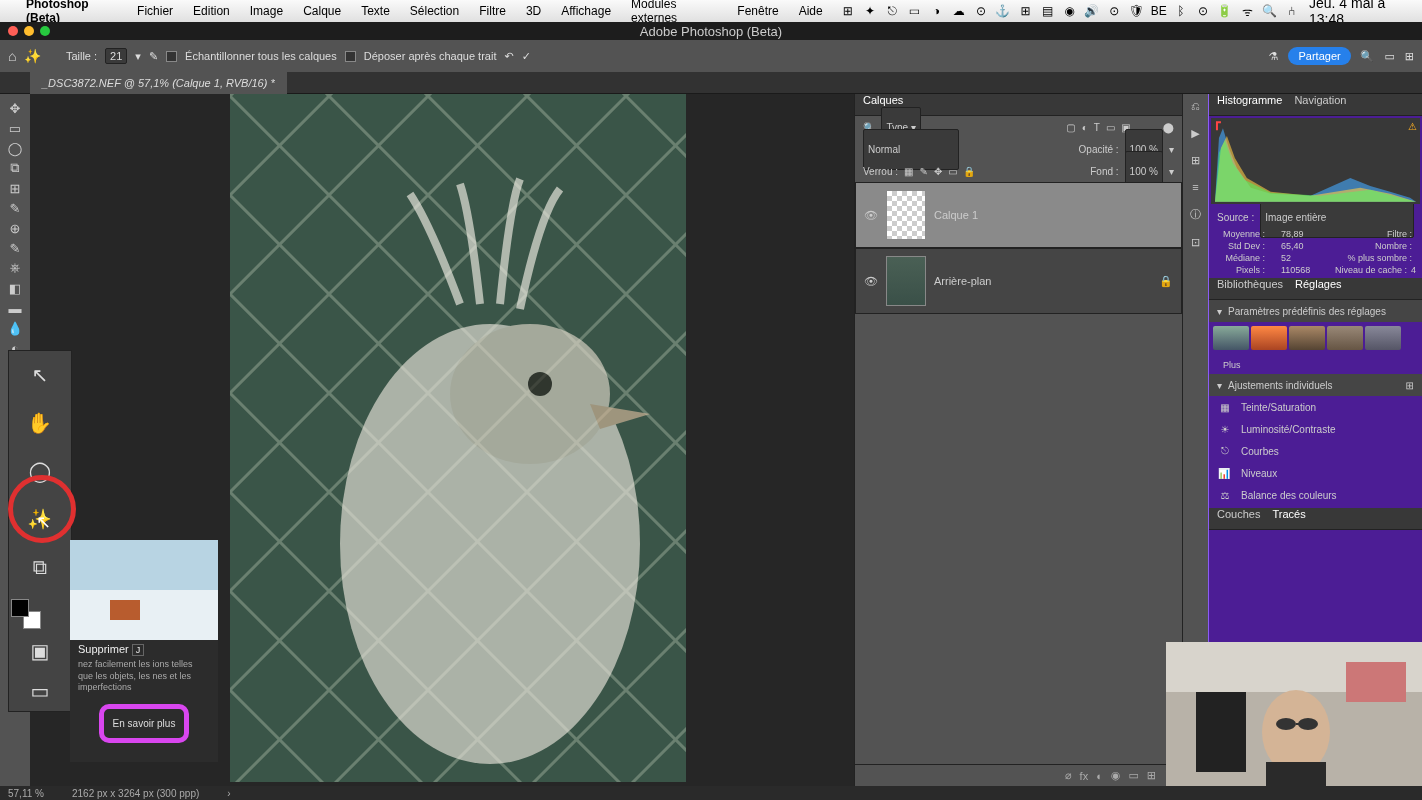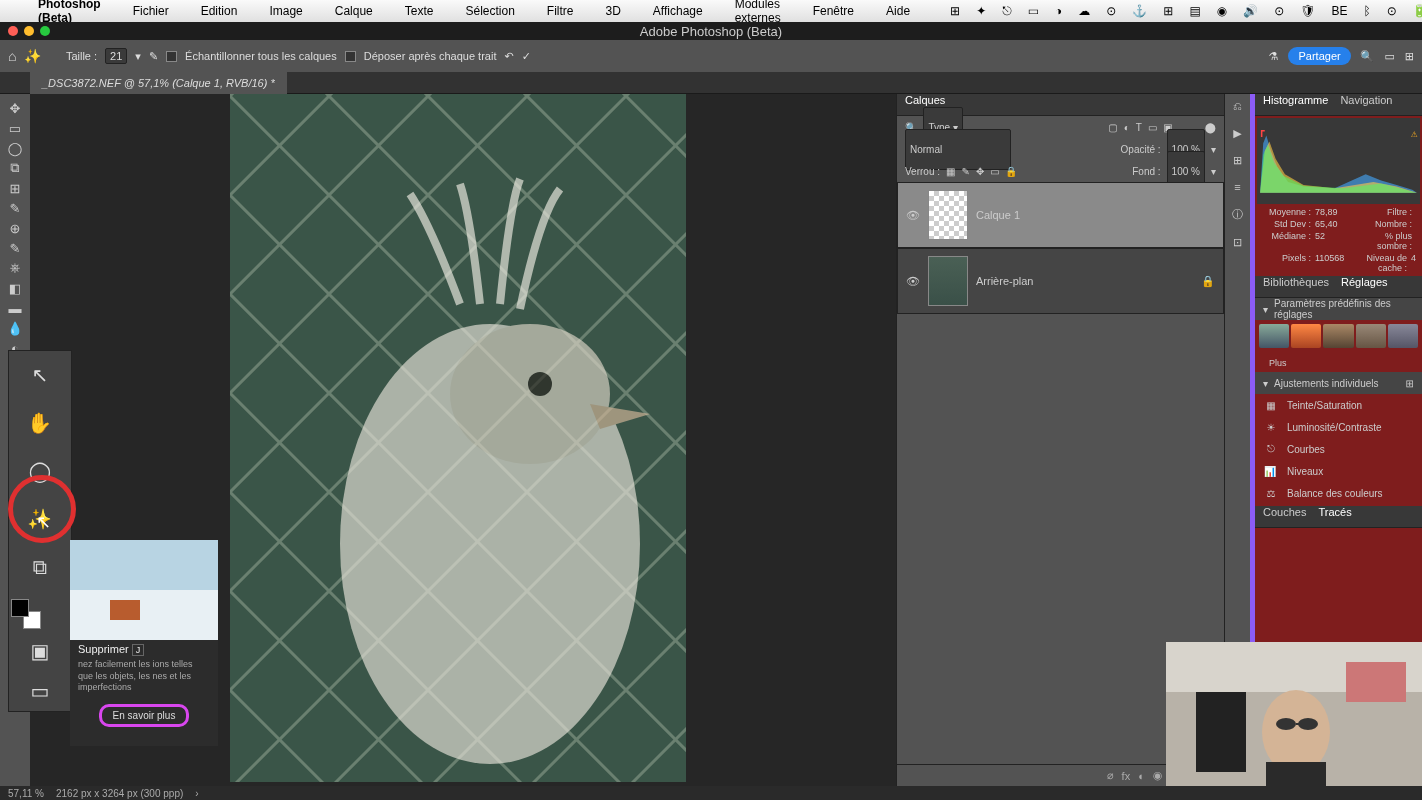--- a/index.html
+++ b/index.html
@@ -1,17 +1,17 @@
 <!DOCTYPE html>
 <html><head>
 <meta charset="utf-8">
 <style>
 *{margin:0;padding:0;box-sizing:border-box;font-family:-apple-system,BlinkMacSystemFont,"Segoe UI",sans-serif;user-select:none}
 body{width:1422px;height:800px;background:#323232;overflow:hidden;position:relative;color:#ccc;font-size:11px}
-.macmenu{height:22px;background:linear-gradient(#fafafa,#e0e0e0);display:flex;align-items:center;padding:0 8px;color:#000;font-size:12px;gap:16px}
+.macmenu{height:22px;background:linear-gradient(#fafafa,#e0e0e0);display:flex;align-items:center;padding:0 8px;color:#000;font-size:12px;gap:4px}
 .macmenu .apple{font-size:14px;margin-right:6px}
 .macmenu .app{font-weight:600}
 .macmenu .mi{padding:0 8px;cursor:default}
 .macmenu .spacer{flex:1}
 .macmenu .ric{width:20px;text-align:center;font-size:12px}
 .macmenu .clock{font-size:14px;margin-left:4px}
 .titlebar{height:18px;background:#1d1d1d;display:flex;align-items:center;padding:0 8px;position:relative}
 .tl-dots{display:flex;gap:6px}
 .tl-dot{width:10px;height:10px;border-radius:50%}
 .tl-red{background:#ff5f56}
@@ -28,47 +28,47 @@
 .tabbar{height:22px;background:#323232;display:flex;align-items:center;border-bottom:1px solid #1a1a1a}
 .doc-tab{background:#535353;height:22px;padding:0 12px;display:flex;align-items:center;color:#ddd;font-size:11px;font-style:italic}
 .main{position:absolute;top:94px;left:0;right:0;bottom:14px;display:flex}
 .toolcol{width:30px;background:#535353;display:flex;flex-direction:column;align-items:center;padding-top:4px;gap:0}
 .tbtn{width:28px;height:20px;display:flex;align-items:center;justify-content:center;color:#ccc;font-size:13px;position:relative}
 .canvas-area{flex:1;background:#262626;position:relative;overflow:hidden}
 .canvas{position:absolute;left:200px;top:0;width:456px;height:688px;background:#555}
 .canvas svg{width:100%;height:100%}
 .rpanel{width:328px;background:#535353;border-left:1px solid #222;display:flex;flex-direction:column;overflow:hidden}
 .rpanel2{width:26px;background:#535353;border-left:1px solid #222;display:flex;flex-direction:column;align-items:center;padding-top:6px;gap:14px}
-.rpanel3{width:172px;background:#7f1d1d;border-left:5px solid #8b5cf6;display:flex;flex-direction:column;overflow:hidden}
+.rpanel3{width:214px;background:#4c1d95;border-left:1px solid #8b5cf6;display:flex;flex-direction:column;overflow:hidden}
 .phead{height:22px;display:flex;align-items:flex-start;padding:0 8px;background:#383838;border-bottom:1px solid #222;gap:12px}
 .phead .tab{color:#ccc;font-size:11px;cursor:default}
 .phead .tab.act{color:#fff}
 .lrow{height:22px;display:flex;align-items:center;padding:0 8px;gap:6px;font-size:10px;color:#ccc}
 .lrow select,.lrow .sel{background:#3a3a3a;border:1px solid #222;color:#ccc;padding:14px 4px;font-size:10px;border-radius:2px}
 .layer{height:66px;border:1px solid #222;display:flex;align-items:center;padding:0 8px;gap:8px;background:#454545}
 .layer.sel{background:#8a8a8a}
 .layer .thumb{width:40px;height:50px;background:#ddd;border:1px solid #888}
 .layer .checker{background:repeating-conic-gradient(#ccc 0 25%,#fff 0 50%) 0 0/10px 10px}
 .layer .eye{width:14px;color:#ccc}
 .hist{height:86px;background:#383838;position:relative;margin:2px}
 .statrow{display:flex;font-size:9px;color:#ccc;padding:1px 6px}
-.statrow .l{width:50px;text-align:right;margin-right:4px}
+.statrow .l{width:50px;text-align:right;margin-right:16px}
 .statrow .v{width:44px}
 .statrow .l2{flex:1;text-align:right;margin-right:4px}
 .preset-row{display:flex;gap:2px;padding:4px}
 .preset{width:36px;height:24px;background:linear-gradient(#8a9,#456);border-radius:2px}
 .adj-item{height:22px;display:flex;align-items:center;padding:0 8px;gap:8px;font-size:10px;color:#ccc}
 .adj-item .ic{width:16px;text-align:center}
-.statusbar{position:absolute;bottom:0;left:0;right:0;height:14px;background:#2a2a2a;display:flex;align-items:center;padding:0 8px;gap:12px;font-size:10px;color:#aaa}
+.statusbar{position:absolute;bottom:0;left:0;right:0;height:14px;background:#2a2a2a;display:flex;align-items:center;padding:0 8px;gap:28px;font-size:10px;color:#aaa}
 .tooltip-box{position:absolute;left:70px;top:540px;width:148px;background:#2c2c2c;border:none;padding:0 0 10px 0;color:#ccc;font-size:10px;z-index:20}
 .tooltip-box .thm{width:148px;height:100px;background:linear-gradient(#b8d4e3 50%,#e8f0f4 50%)}
 .tooltip-box .thm .house{position:absolute;width:30px;height:20px;background:#b85c2e;left:40px;top:60px}
 .tooltip-box .ttitle{padding:3px 8px 2px;font-size:11px;color:#eee;font-weight:500}
 .tooltip-box .tdesc{padding:2px 8px;font-size:9px;line-height:1.3;color:#aaa}
-.tooltip-box .tbtn2{margin:8px auto 9px;display:block;width:90px;text-align:center;border:3px solid #d946ef;border-radius:10px;padding:3px 0;font-size:10px;color:#ddd}
+.tooltip-box .tbtn2{margin:8px auto 9px;display:block;width:90px;text-align:center;border:5px solid #d946ef;border-radius:10px;padding:9px 0;font-size:10px;color:#ddd}
 .circle-ann{position:absolute;left:8px;top:475px;width:68px;height:68px;border:5px solid #e03030;border-radius:50%;z-index:25;pointer-events:none}
 .cursor{position:absolute;left:36px;top:511px;z-index:26;color:#fff;font-size:18px;pointer-events:none}
 .ctx-tools{position:absolute;left:8px;top:350px;width:64px;background:#444;z-index:15;display:flex;flex-direction:column;border:1px solid #222}
 .ctx-tools .ct{height:48px;display:flex;align-items:center;justify-content:center;font-size:20px;color:#ddd}
 .fgbg{position:relative;width:30px;height:30px;margin-top:4px}
 .fg{position:absolute;width:18px;height:18px;background:#000;border:1px solid #888;left:0;top:0}
 .bg{position:absolute;width:18px;height:18px;background:#fff;border:1px solid #888;right:0;bottom:0}
 .webcam{position:absolute;right:0;bottom:14px;width:256px;height:144px;background:#333;z-index:30}
 .webcam svg{width:100%;height:100%}
 .pbot{margin-top:auto;height:22px;border-top:1px solid #222;display:flex;align-items:center;justify-content:flex-end;padding:0 4px;gap:8px;font-size:11px;color:#aaa}
@@ -204,21 +204,21 @@
       <span style="flex:1"></span>
       <span>▢</span>
       <span>◐</span>
       <span>T</span>
       <span>▭</span>
       <span>▣</span>
       <span style="width:20px"></span>
       <span>⬤</span>
     </div>
     <div class="lrow">
-      <span class="sel" style="width:106px"><span>Normal</span></span>
+      <span class="sel" style="width:96px"><span>Normal</span></span>
       <span style="flex:1"></span>
       <span>Opacité :</span>
       <span class="sel">100 %</span>
       <span>▾</span>
     </div>
     <div class="lrow">
       <span>Verrou :</span>
       <span>▦</span>
       <span>✎</span>
       <span>✥</span>
@@ -267,20 +267,24 @@
       <span class="tab">Navigation</span>
     </div>
     <div class="hist">
       <svg viewBox="0 0 210 86" width="100%" height="100%">
         <path d="M4 84 L8 20 L12 10 L18 30 L26 50 L40 70 L60 76 L100 78 L140 60 L160 68 L180 74 L200 80 L206 84 Z" fill="#4af" opacity="0.6"></path>
         <path d="M4 84 L10 30 L16 18 L24 40 L36 60 L60 74 L100 78 L150 70 L180 76 L206 84 Z" fill="#fc4" opacity="0.6"></path>
         <path d="M4 84 L8 35 L14 22 L22 45 L34 62 L60 75 L110 78 L160 72 L206 84 Z" fill="#4f6" opacity="0.5"></path>
         <path d="M6 12 L6 4 L10 4" stroke="#f44" fill="none" stroke-width="2"></path>
         <text x="198" y="12" fill="#ffb020" font-size="10">⚠</text>
       </svg>
+    </div>
+    <div class="lrow">
+      <span>Source :</span>
+      <span class="sel" style="flex:1"><span>Image entière</span></span>
     </div>
     <div class="statrow">
         <span class="l">Moyenne :</span>
         <span class="v">78,89</span>
         <span class="l2">Filtre :</span>
         <span></span>
       </div>
     <div class="statrow">
         <span class="l">Std Dev :</span>
         <span class="v">65,40</span>

